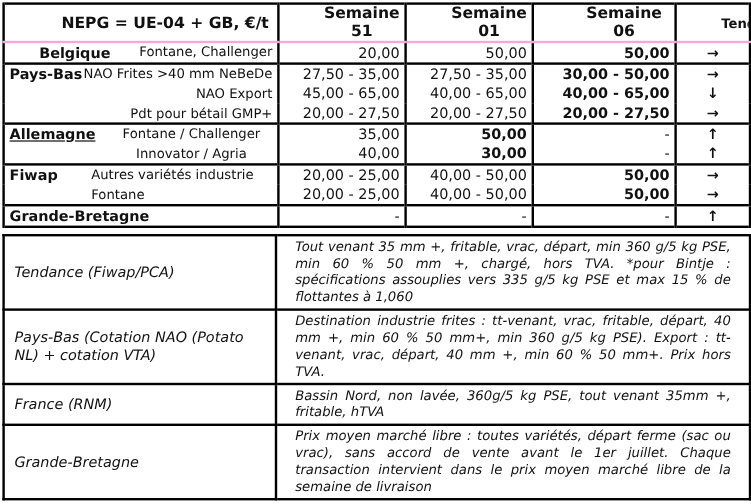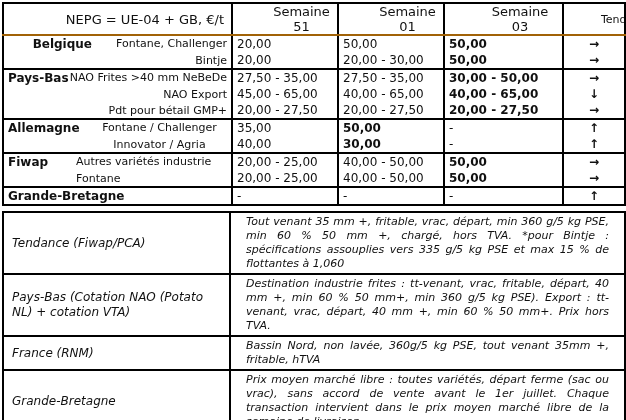--- a/index.html
+++ b/index.html
@@ -27,24 +27,24 @@
   table.price { border: 2px solid #000; }
   table.price th, table.price td {
     border-left: 2px solid #000;
     border-right: 2px solid #000;
     border-top: none;
     border-bottom: none;
     padding: 0 4px;
     overflow: hidden;
   }
   table.price thead th {
-    border-bottom: 2px solid #a16207;
+    border-bottom: 2px solid #f9a8d4;
     height: 24px;
     font-size: 13px;
-    font-weight: normal;
+    font-weight: bold;
     text-align: center;
     padding-left: 37px;
   }
   table.price thead th.hlbl { text-align: right; padding-right: 7px; }
   table.price thead th.htend { font-size: 11px; }
   table.price tbody td { height: 16px; font-size: 12px; }
   tr.gs td { border-top: 2px solid #000 !important; }
 
   col.w1 { width: 229px; }
   col.w2 { width: 106px; }
@@ -61,27 +61,27 @@
     flex: 0 0 auto;
   }
   .variety {
     flex: 1 1 auto;
     font-size: 11px;
     white-space: nowrap;
   }
   tr.g-be .country { width: 92px; text-align: right; padding-right: 8px; box-sizing: border-box; }
   tr.g-be .variety { text-align: right; }
   tr.g-nl .variety { text-align: right; }
-  tr.g-de .country { width: 84px; }
+  tr.g-de .country { width: 84px; text-decoration: underline; }
   tr.g-de .variety { text-align: center; }
   tr.g-fr .country { width: 68px; }
   tr.g-fr .variety { text-align: left; }
   tr.g-gb .country { flex: 1 1 auto; text-align: left; }
 
-  td.val { text-align: left; }
+  td.val { text-align: right; }
   td.val.b { font-weight: bold; }
   td.trend { text-align: center; font-size: 14px; font-weight: bold; }
 
   
   table.notes { margin-top: 5px; border: 2px solid #000; }
   table.notes td { border: 2px solid #000; vertical-align: middle; }
   col.n1 { width: 227px; }
   col.n2 { width: 395px; }
   td.src {
     font-style: italic;
@@ -113,46 +113,34 @@
         <col class="w2">
         <col class="w3">
         <col class="w4">
         <col class="w5">
       </colgroup>
     <thead>
       <tr>
         <th class="hlbl">NEPG = UE-04 + GB, €/t</th>
         <th>Semaine 51</th>
         <th>Semaine 01</th>
-        <th>Semaine 03</th>
+        <th>Semaine 06</th>
         <th class="htend">Tendance</th>
       </tr>
     </thead>
     <tbody>
       <tr class="gs g-be">
         <td class="lbl">
             <div class="lblflex">
           <span class="country">Belgique</span>
           <span class="variety">Fontane, Challenger</span>
         </div>
           </td>
         <td class="val">20,00</td>
         <td class="val">50,00</td>
-        <td class="val b">50,00</td>
-        <td class="trend">→</td>
-      </tr>
-      <tr class="g-be">
-        <td class="lbl">
-            <div class="lblflex">
-          <span class="country"></span>
-          <span class="variety">Bintje</span>
-        </div>
-          </td>
-        <td class="val">20,00</td>
-        <td class="val">20,00 - 30,00</td>
         <td class="val b">50,00</td>
         <td class="trend">→</td>
       </tr>
       <tr class="gs g-nl">
         <td class="lbl">
             <div class="lblflex">
           <span class="country">Pays-Bas</span>
           <span class="variety">NAO Frites &gt;40 mm NeBeDe</span>
         </div>
           </td>

